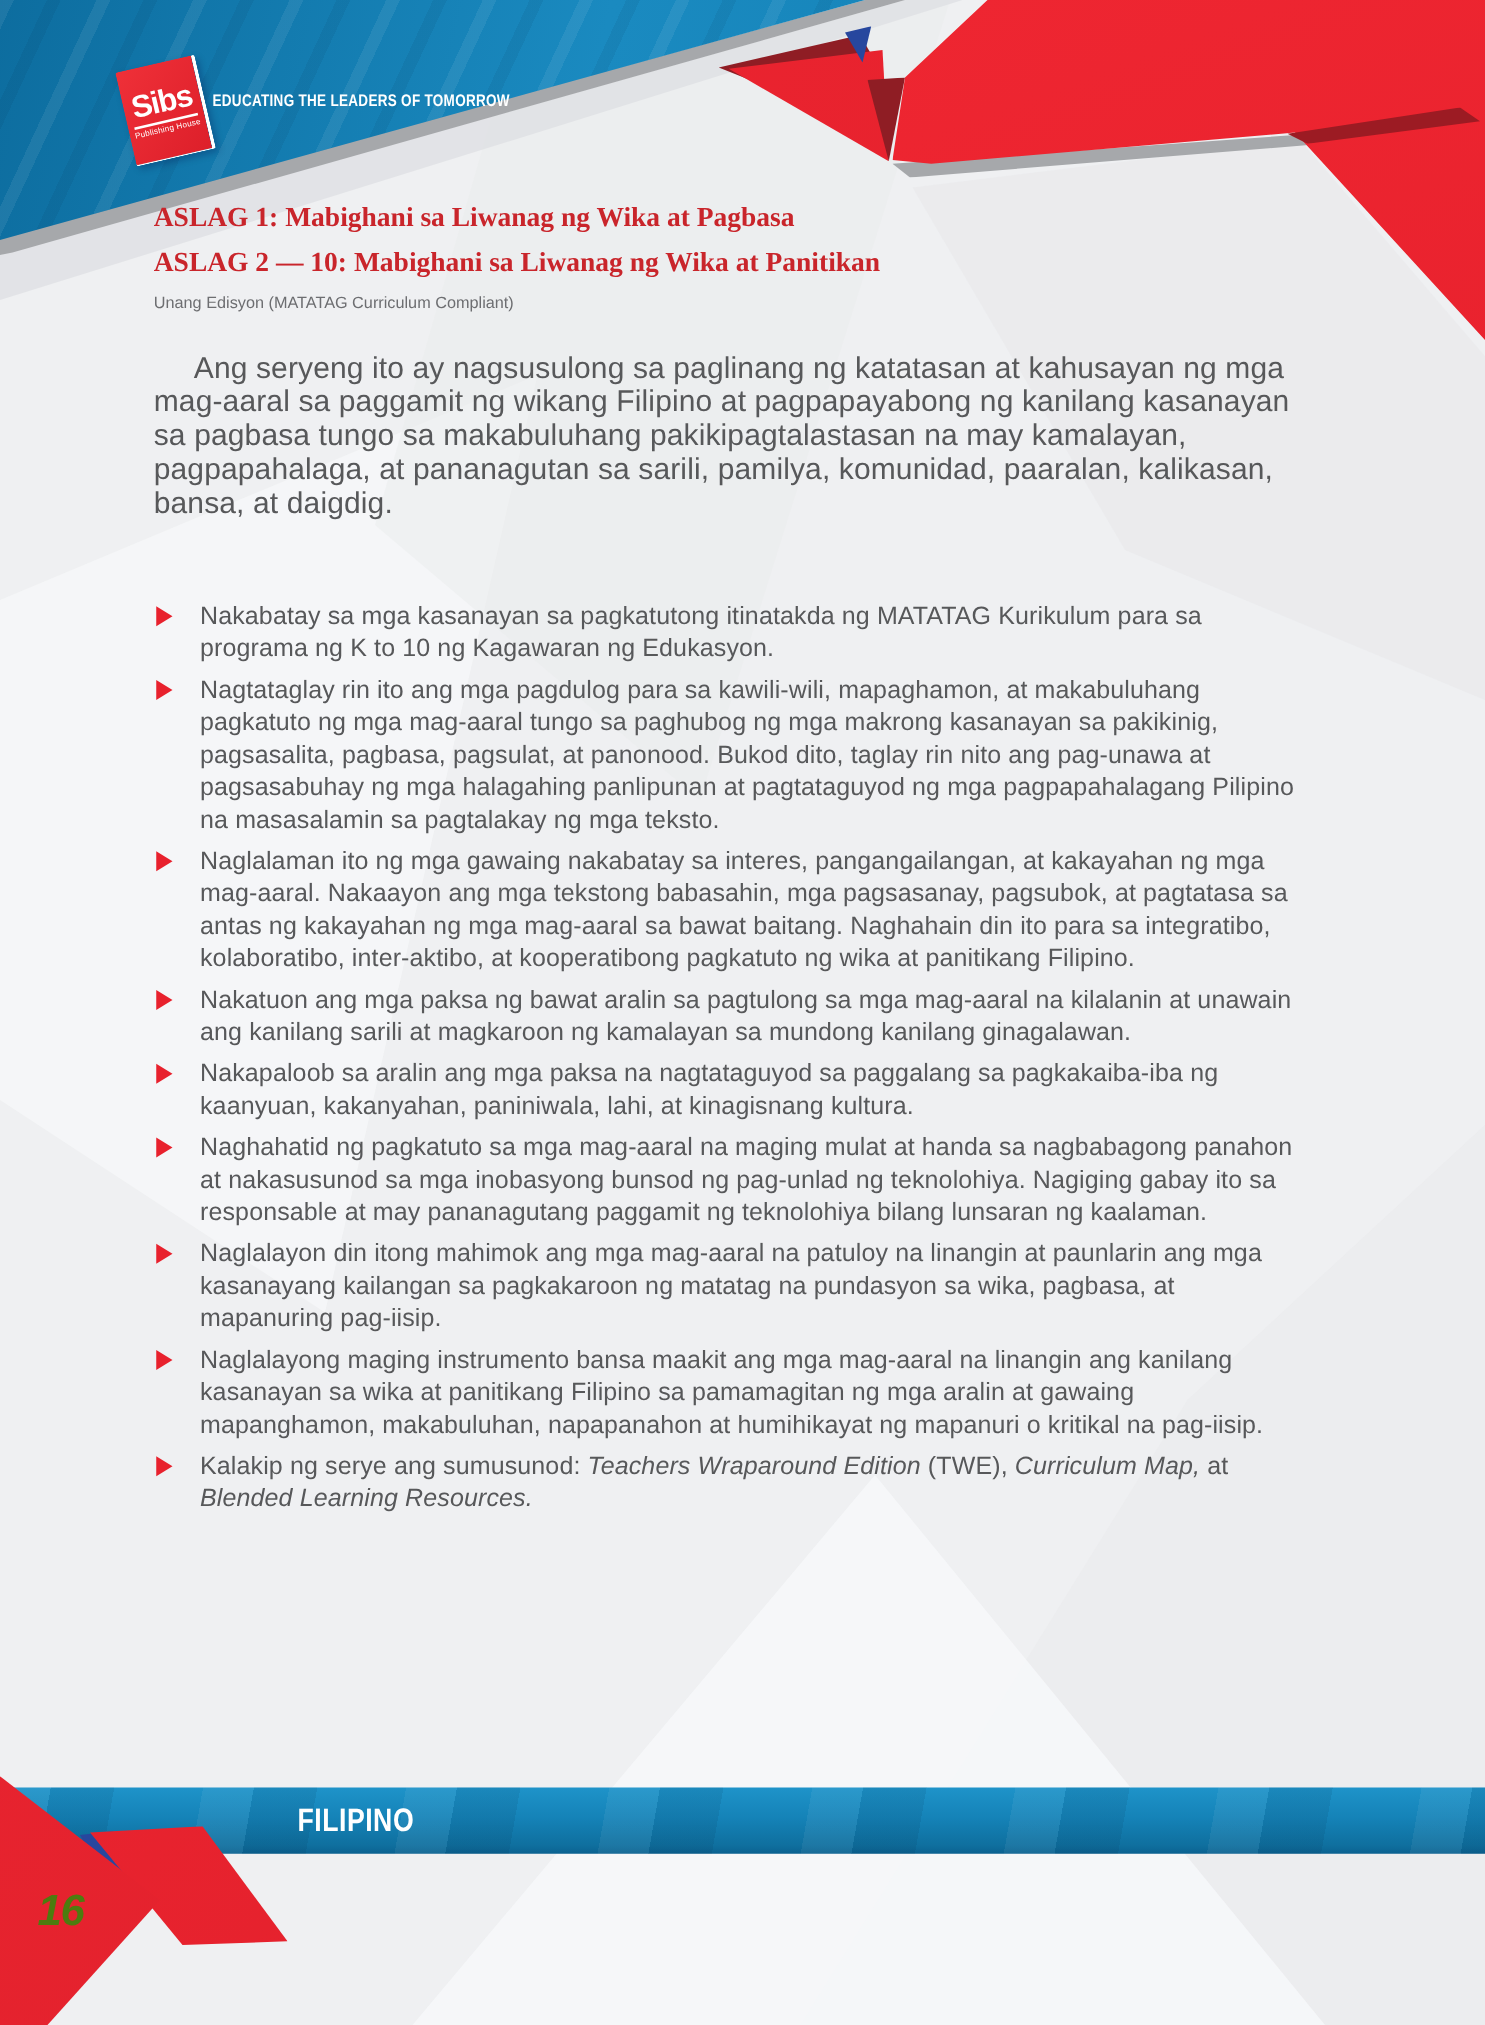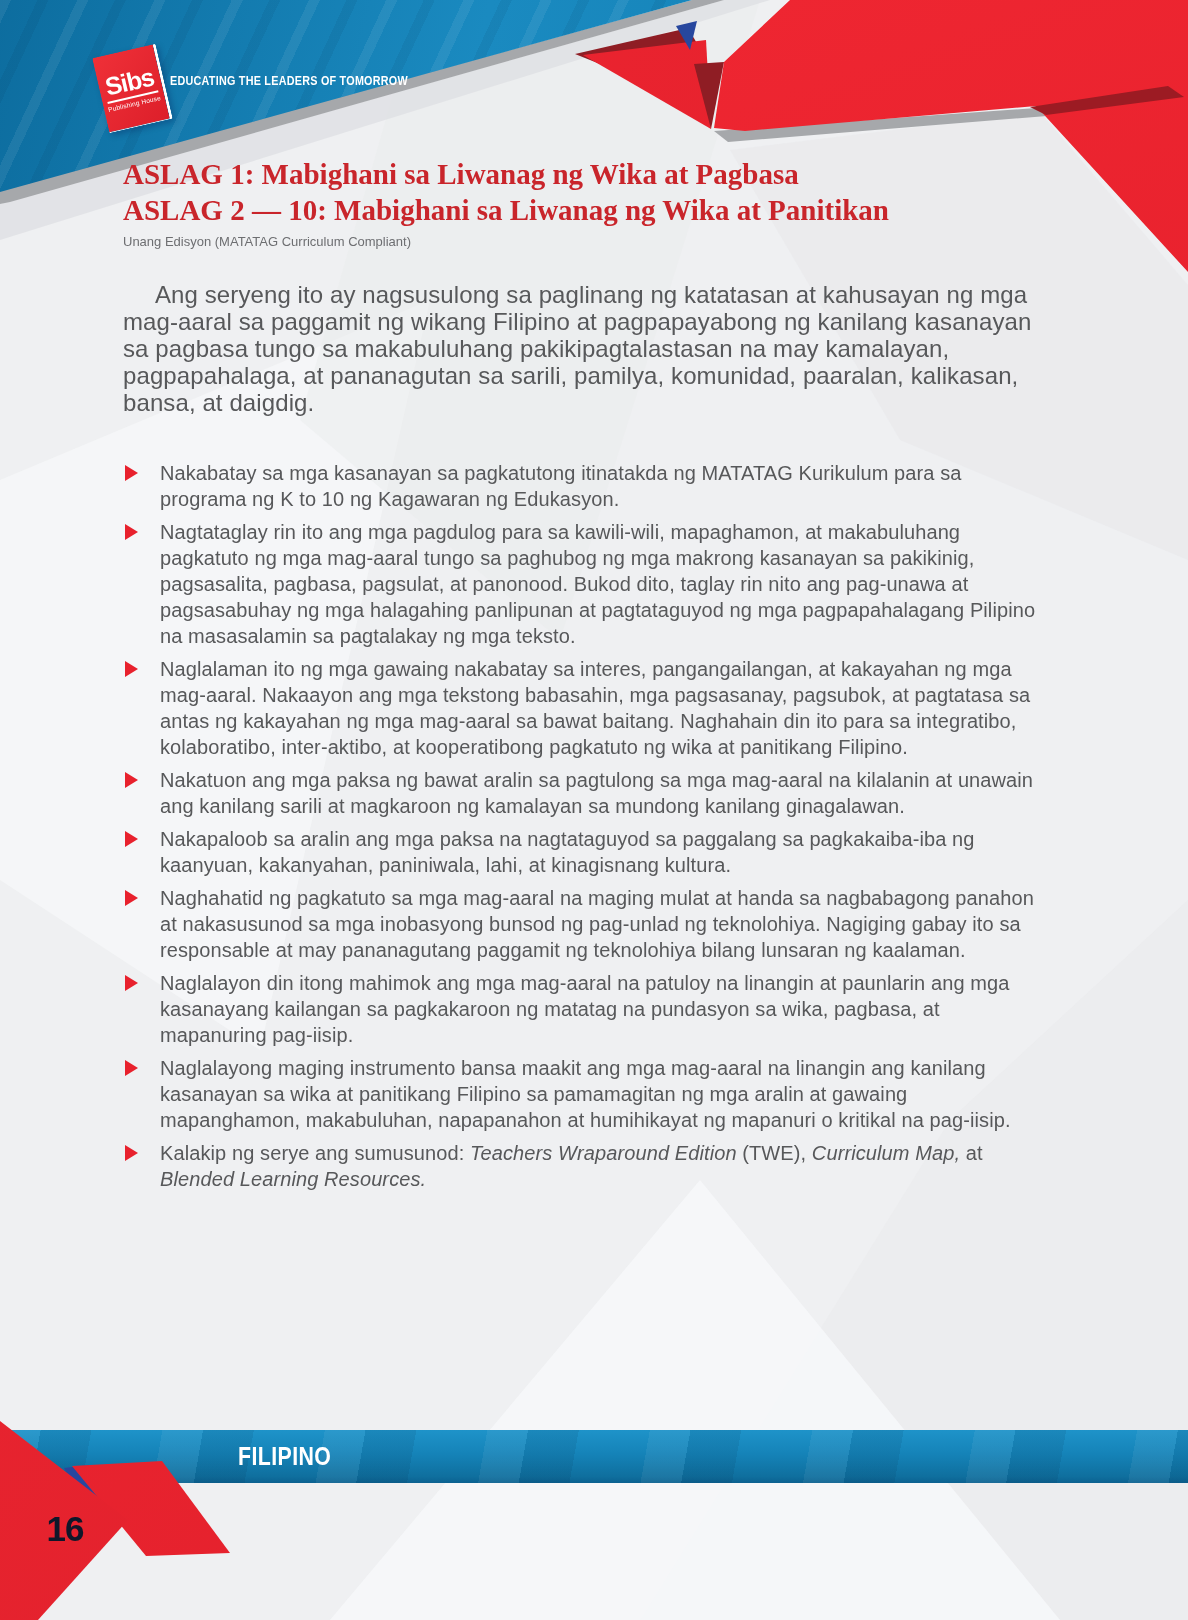--- a/index.html
+++ b/index.html
@@ -55,44 +55,44 @@
   .logo-title{font-size:25px;font-weight:700;letter-spacing:-1px;line-height:1;
     border-bottom:2px solid #fff;padding:0 2px 2px;}
   .logo-sub{font-size:6.5px;letter-spacing:.2px;margin-top:2px;white-space:nowrap;}
   .tagline{position:absolute;left:170px;top:73px;color:#fff;font-weight:700;
     font-size:13.5px;letter-spacing:.3px;white-space:nowrap;
     transform:scaleX(.8);transform-origin:left center;}
 
   
   .content{position:absolute;left:123px;top:156px;width:917px;color:var(--body-gray);}
   .title-line{font-family:"Liberation Serif","DejaVu Serif",serif;font-weight:700;
-    color:var(--heading-red);font-size:29px;line-height:36px;margin:0;}
+    color:var(--heading-red);font-size:22px;line-height:36px;margin:0;}
   .edition{font-size:13px;color:var(--muted-gray);margin:6px 0 0;}
   .intro{font-size:24px;line-height:27px;margin:32px 0 0;text-indent:32px;letter-spacing:.1px;}
-  .features{list-style:none;margin:44px 0 0;padding:0;}
+  .features{list-style:none;margin:64px 0 0;padding:0;}
   .features li{position:relative;padding-left:37px;margin:0 0 7px;font-size:20px;line-height:26px;letter-spacing:.1px;}
   .arrow{position:absolute;left:2px;top:5px;width:0;height:0;
     border-left:13px solid var(--accent-red);border-top:8px solid transparent;border-bottom:8px solid transparent;}
   .features i{font-style:italic;text-align:center;}
 
   
   .footer-band{position:absolute;left:0;top:1430px;width:1188px;height:53px;
     background:linear-gradient(180deg,#1e93c9 0%,#1583b8 45%,#0f6f9e 88%,#0b6190 100%);
     display:flex;align-items:center;}
   .footer-band::after{content:"";position:absolute;inset:0;
     background:repeating-linear-gradient(100deg,rgba(255,255,255,.06) 0 40px,rgba(0,40,70,.10) 40px 90px,rgba(0,0,0,0) 90px 160px);}
   .footer-label{margin-left:238px;color:#fff;font-weight:700;font-size:26px;letter-spacing:.5px;
     transform:scaleX(.82);transform-origin:left center;position:relative;z-index:1;}
   .footer-navy{background:var(--fold-navy);clip-path:polygon(64px 1468px,90px 1465px,119px 1525px,97px 1529px);}
   .footer-ribbon{background:linear-gradient(125deg,#f02733,#de1e29);
     clip-path:polygon(72px 1466px,162px 1461px,230px 1553px,146px 1556px);}
   .page-diamond{background:linear-gradient(135deg,#f02733,#dd1f2a);
     clip-path:polygon(0 1421px,128px 1520px,38px 1620px,0 1620px);}
-  .page-number{position:absolute;left:30px;top:1509px;width:70px;text-align:center;
-    color:#0f172a;font-weight:700;font-size:35px;letter-spacing:-1px;}
+  .page-number{position:absolute;left:30px;top:1509px;width:70px;
+    color:#4d7c0f;font-weight:700;font-size:35px;letter-spacing:-1px;font-style:italic;}
 </style>
 </head>
 <body>
 
 <div class="page">
 
   <div class="facet f2"></div>
   <div class="facet f5"></div>
   <div class="facet f1"></div>
   <div class="facet f3"></div>

